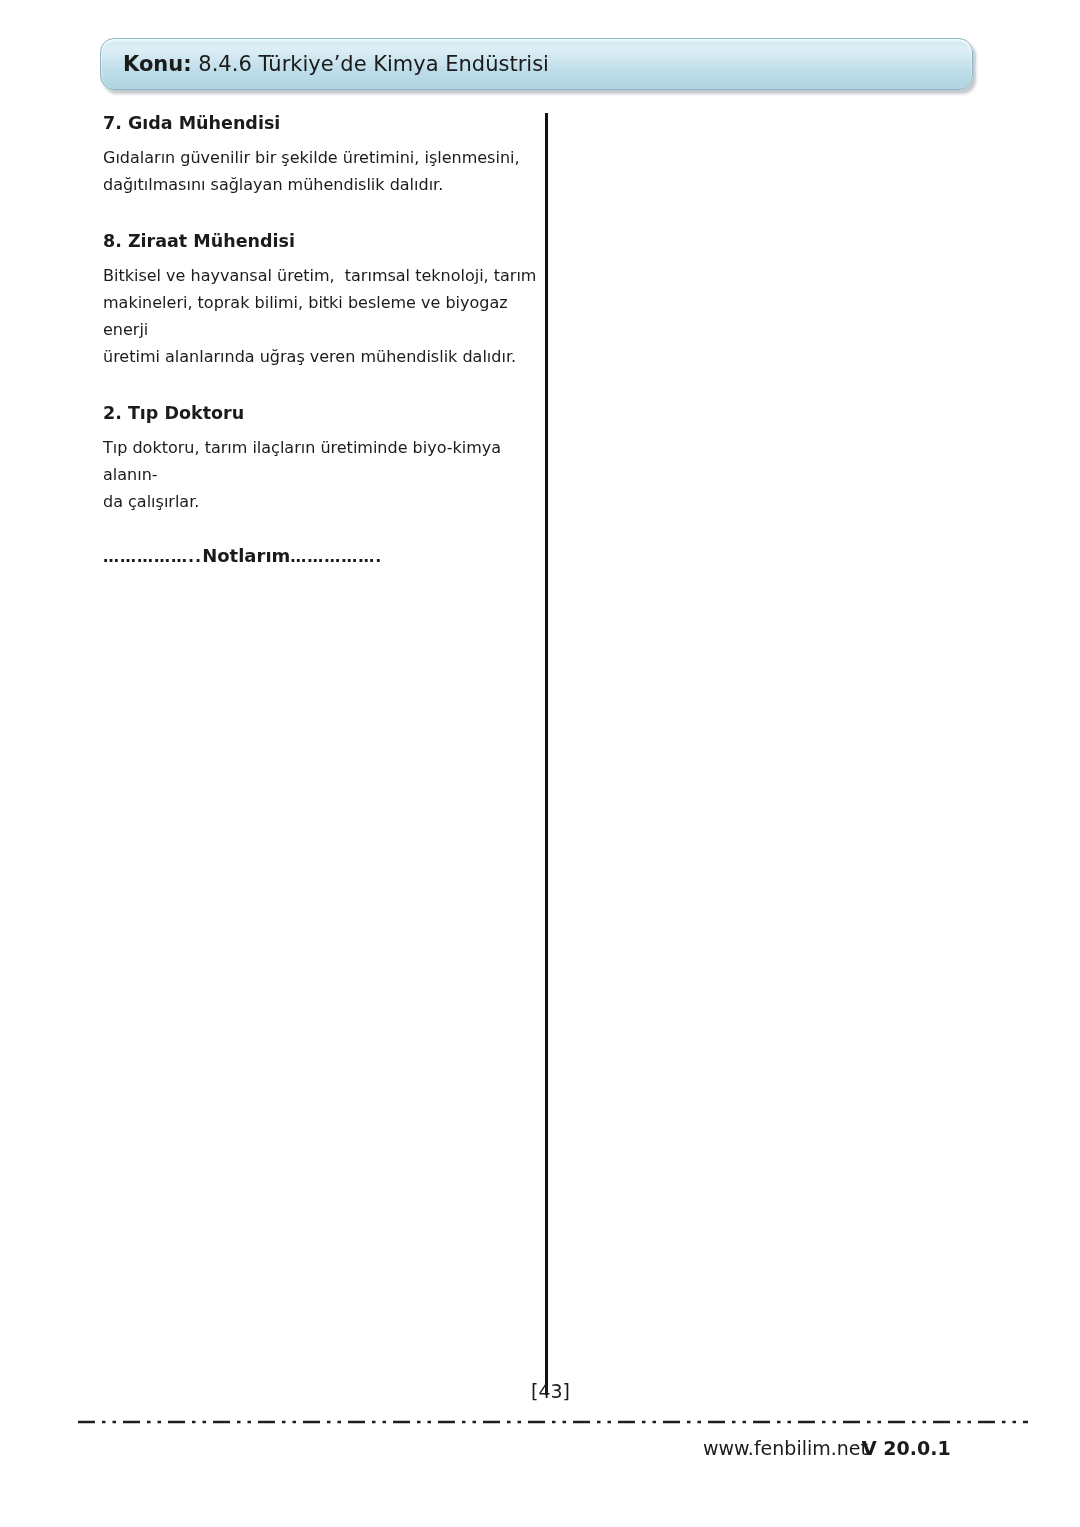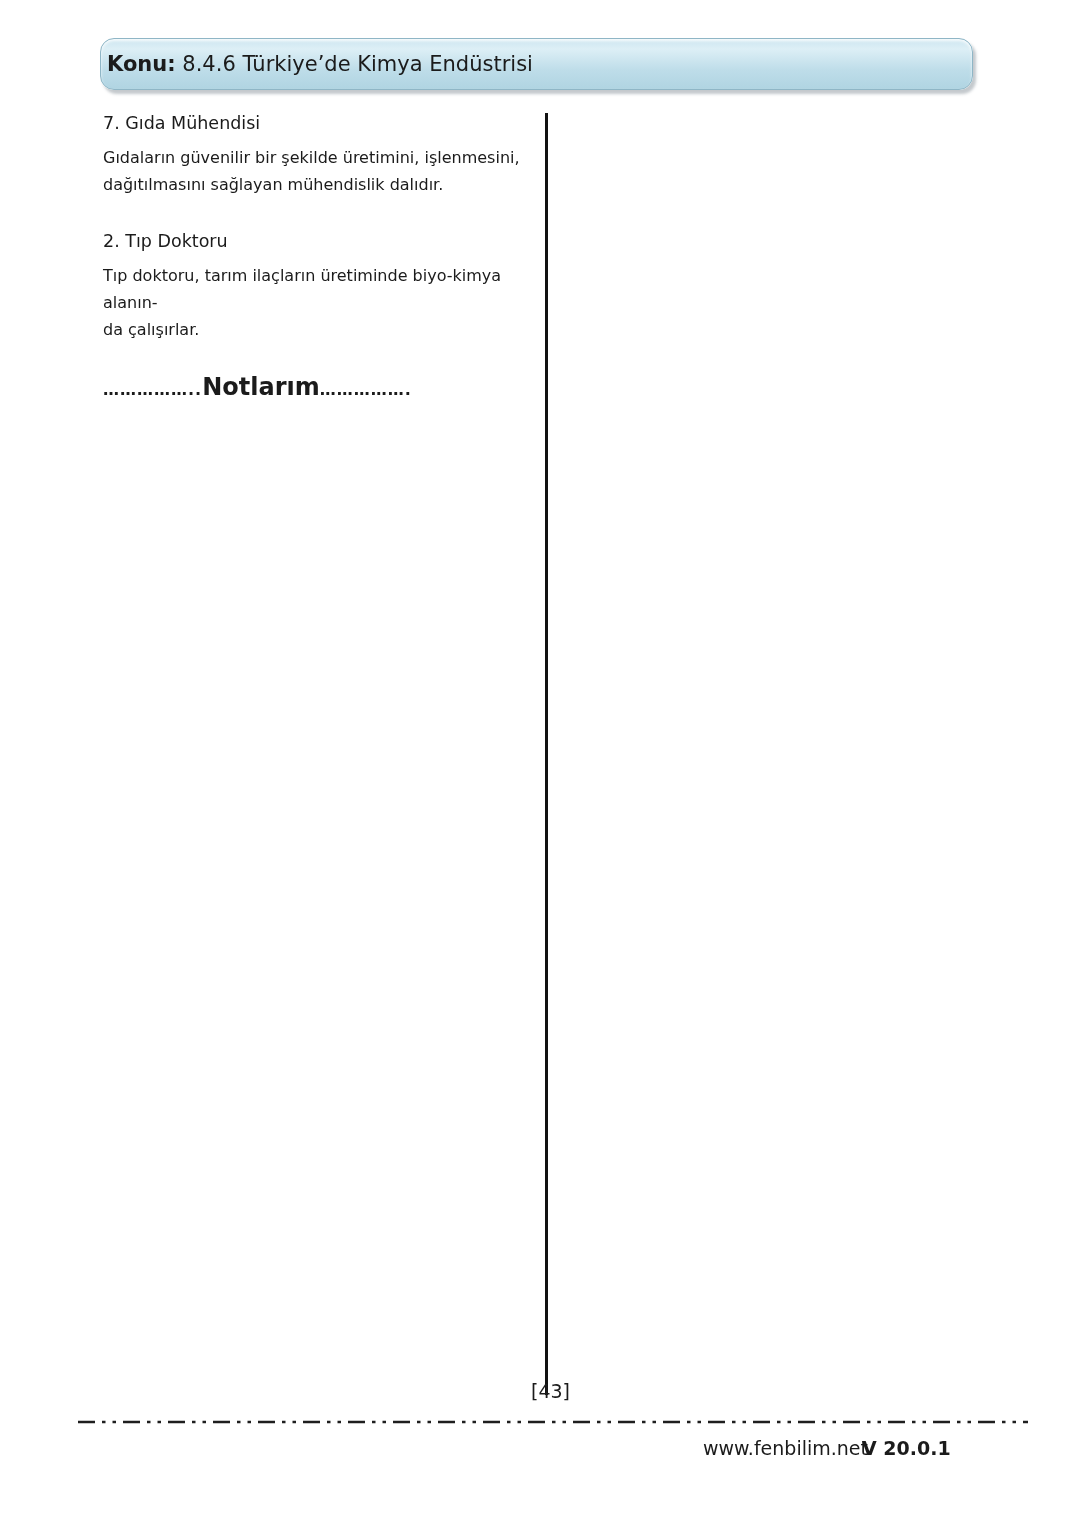--- a/index.html
+++ b/index.html
@@ -20,55 +20,55 @@
     top: 38px;
     width: 873px;
     height: 52px;
     border-radius: 14px;
     border: 1px solid #8fb6c6;
     background: linear-gradient(180deg, #cde6f0 0%, #ddeff6 20%, #bedde9 62%, #b0d4e2 100%);
     box-shadow: 3px 4px 3px rgba(125,135,145,0.45), inset 0 2px 3px rgba(255,255,255,0.85);
     box-sizing: border-box;
     display: flex;
     align-items: center;
-    padding-left: 6px;
+    padding-left: 22px;
     font-size: 21px;
     white-space: pre;
   }
   .topic-banner .topic-label { font-weight: bold; }
 
   
   .left-column {
     position: absolute;
     left: 103px;
     top: 110px;
     width: 442px;
   }
   .section { margin: 0 0 30px 0; }
   .section-heading {
     font-size: 17.5px;
-    font-weight: normal;
+    font-weight: bold;
     margin: 0 0 7px 0;
     line-height: 27px;
   }
   .body-text {
     font-size: 16px;
     line-height: 27px;
     margin: 0;
     white-space: pre-wrap;
   }
   .closing-paragraph { margin-top: 2px; }
 
   .notes-line {
     margin-top: 30px;
     font-weight: bold;
     white-space: nowrap;
   }
   .notes-dots { font-size: 16px; letter-spacing: 1px; }
-  .notes-label { font-size: 24px; }
+  .notes-label { font-size: 18px; }
 
   
   .v-divider {
     position: absolute;
     left: 545px;
     top: 113px;
     width: 2.5px;
     height: 1282px;
     background: #121212;
   }
@@ -112,20 +112,26 @@
   </div>
 
   <div class="left-column">
 
     <div class="section">
       <h3 class="section-heading">7. Gıda Mühendisi</h3>
       <p class="body-text">Gıdaların güvenilir bir şekilde üretimini, işlenmesini,
 dağıtılmasını sağlayan mühendislik dalıdır.</p>
     </div>
 
+    <div class="section">
+      <h3 class="section-heading">8. Ziraat Mühendisi</h3>
+      <p class="body-text">Bitkisel ve hayvansal üretim,  tarımsal teknoloji, tarım
+makineleri, toprak bilimi, bitki besleme ve biyogaz enerji
+üretimi alanlarında uğraş veren mühendislik dalıdır.</p>
+    </div>
 
     <div class="section">
       <h3 class="section-heading">2. Tıp Doktoru</h3>
       <p class="body-text">Tıp doktoru, tarım ilaçların üretiminde biyo-kimya alanın-
 da çalışırlar.</p>
     </div>
 
 
     <div class="notes-line">
       <span class="notes-dots">……………..</span><span class="notes-label">Notlarım</span><span class="notes-dots">…………….</span>

